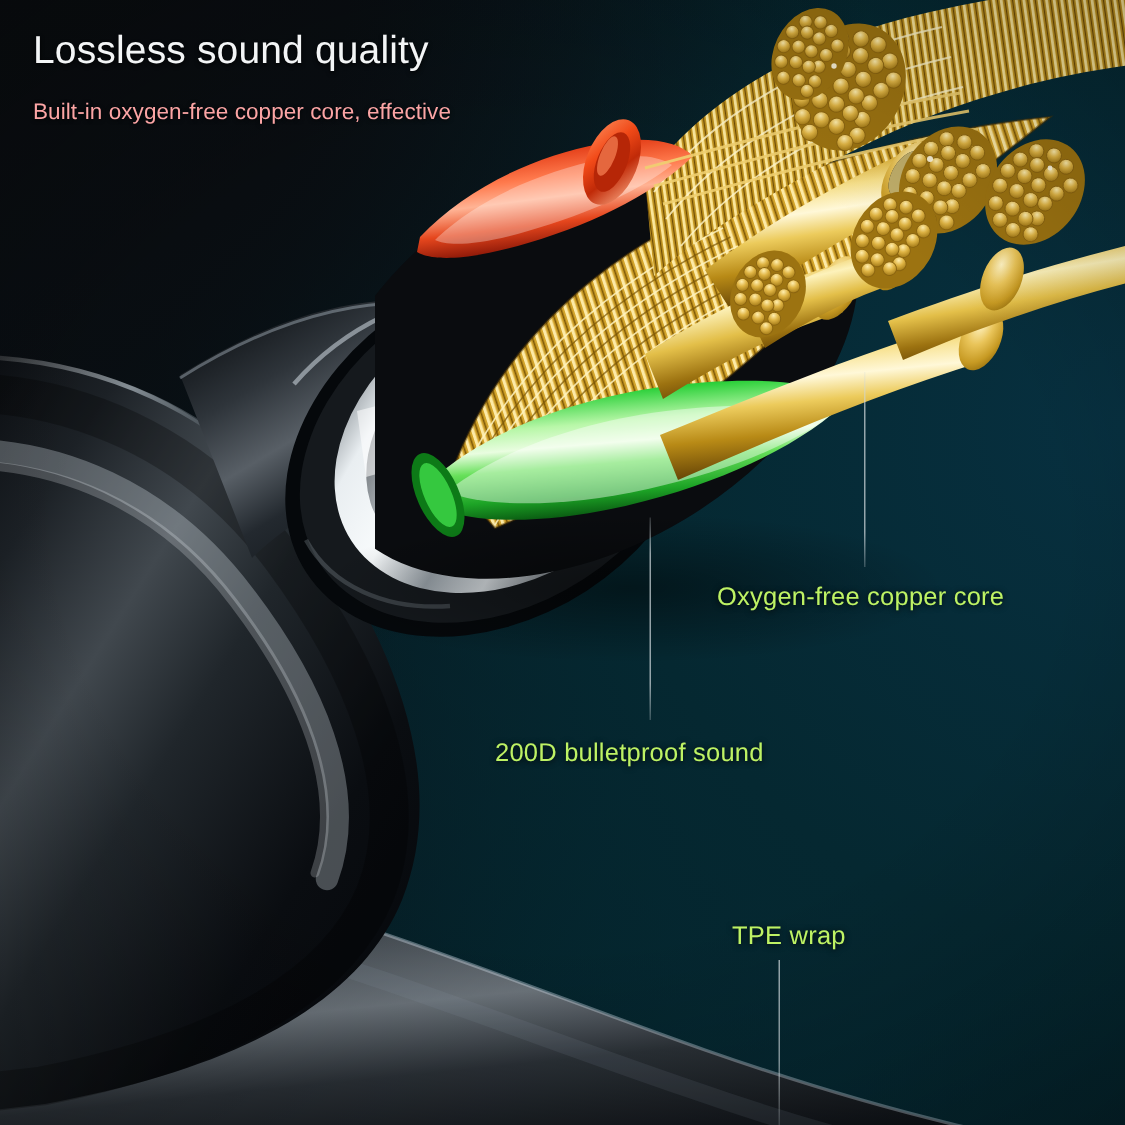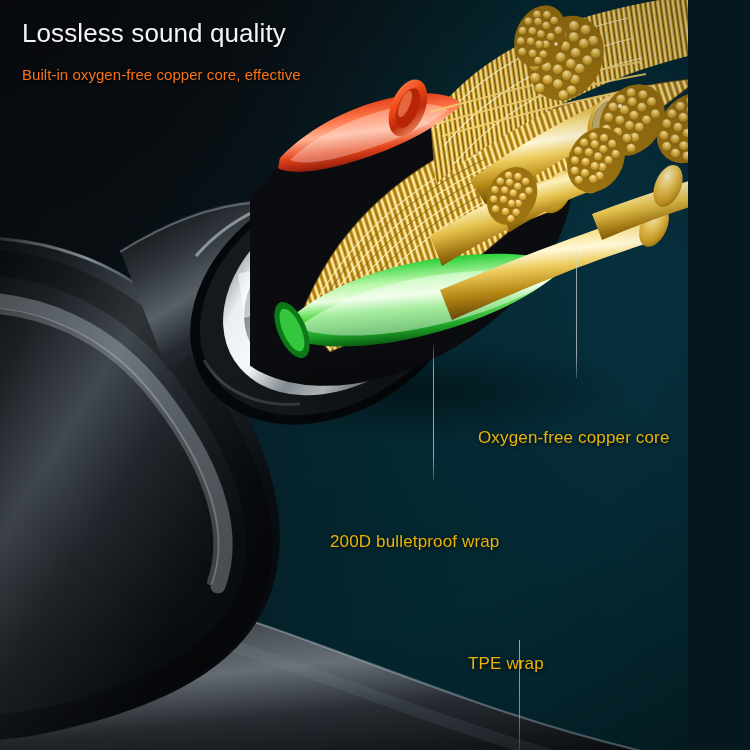--- a/index.html
+++ b/index.html
@@ -1,21 +1,21 @@
 <!DOCTYPE html>
 <html><head>
 <meta charset="utf-8">
 <style>
   html,body{margin:0;padding:0;}
   body{
     width:750px;height:750px;overflow:hidden;
     font-family:"Liberation Sans",sans-serif;
     background:#05181f;
   }
-  #stage{position:relative;width:688px;height:750px;overflow:hidden;}
+  #stage{position:relative;width:750px;height:750px;overflow:hidden;}
 
   
   .bg{position:absolute;inset:0;
     background:
       radial-gradient(130% 110% at 2% 0%,   #090c0f 0%, #090d11 22%, rgba(9,13,17,0) 58%),
       radial-gradient(120% 120% at 100% 38%, #073040 0%, #052831 38%, rgba(4,30,38,0) 72%),
       linear-gradient(118deg,#080b0e 0%,#07171e 38%,#04222a 62%,#052731 82%,#041c24 100%);
   }
   .bg-vig{position:absolute;inset:0;
     background:radial-gradient(105% 85% at 50% 48%,rgba(0,0,0,0) 42%,rgba(0,0,0,.42) 100%);}
@@ -26,31 +26,30 @@
 
   
   .headline{
     position:absolute;left:22px;top:18px;
     font-size:26px;line-height:30px;color:#f3f5f6;
     letter-spacing:.1px;white-space:nowrap;
     text-shadow:0 1px 3px rgba(0,0,0,.85);
   }
   .body-copy{
     position:absolute;left:22px;top:62px;width:330px;
-    font-size:15px;line-height:26px;color:#f97316;
+    font-size:15px;line-height:26px;color:#fca5a5;
     letter-spacing:.05px;
     text-shadow:0 1px 3px rgba(0,0,0,.8);
   }
   .body-copy div{white-space:nowrap;}
 
   .callout{
     position:absolute;font-size:17px;line-height:20px;
-    color:#eab308;white-space:nowrap;letter-spacing:.15px;
+    color:#bef264;white-space:nowrap;letter-spacing:.15px;
     text-shadow:0 1px 4px rgba(0,0,0,.9);
-    margin-top:40px;
   }
   .leader{
     position:absolute;width:1px;
     background:linear-gradient(180deg,rgba(205,214,218,.18) 0%,rgba(205,214,218,.72) 18%,rgba(205,214,218,.72) 82%,rgba(205,214,218,.25) 100%);
   }
   .leader.down{
     background:linear-gradient(180deg,rgba(205,214,218,.72) 0%,rgba(205,214,218,.6) 60%,rgba(205,214,218,.15) 100%);
   }
 </style>
 </head>
@@ -475,18 +474,18 @@
   <div class="headline">Lossless sound quality</div>
 
   <div class="body-copy">
     <div>Built-in oxygen-free copper core, effective</div>
   </div>
 
   <div class="leader" style="left:576px;top:248px;height:130px;"></div>
   <div class="callout" style="left:478px;top:388px;">Oxygen-free copper core</div>
 
   <div class="leader" style="left:433px;top:345px;height:135px;"></div>
-  <div class="callout" style="left:330px;top:492px;">200D bulletproof wrap</div>
-
-  <div class="callout" style="left:468px;top:614px;">TPE wrap</div>
+  <div class="callout" style="left:330px;top:492px;">200D bulletproof sound</div>
+
+  <div class="callout" style="left:488px;top:614px;">TPE wrap</div>
   <div class="leader down" style="left:519px;top:640px;height:112px;"></div>
 
 </div>
 
 </body></html>

